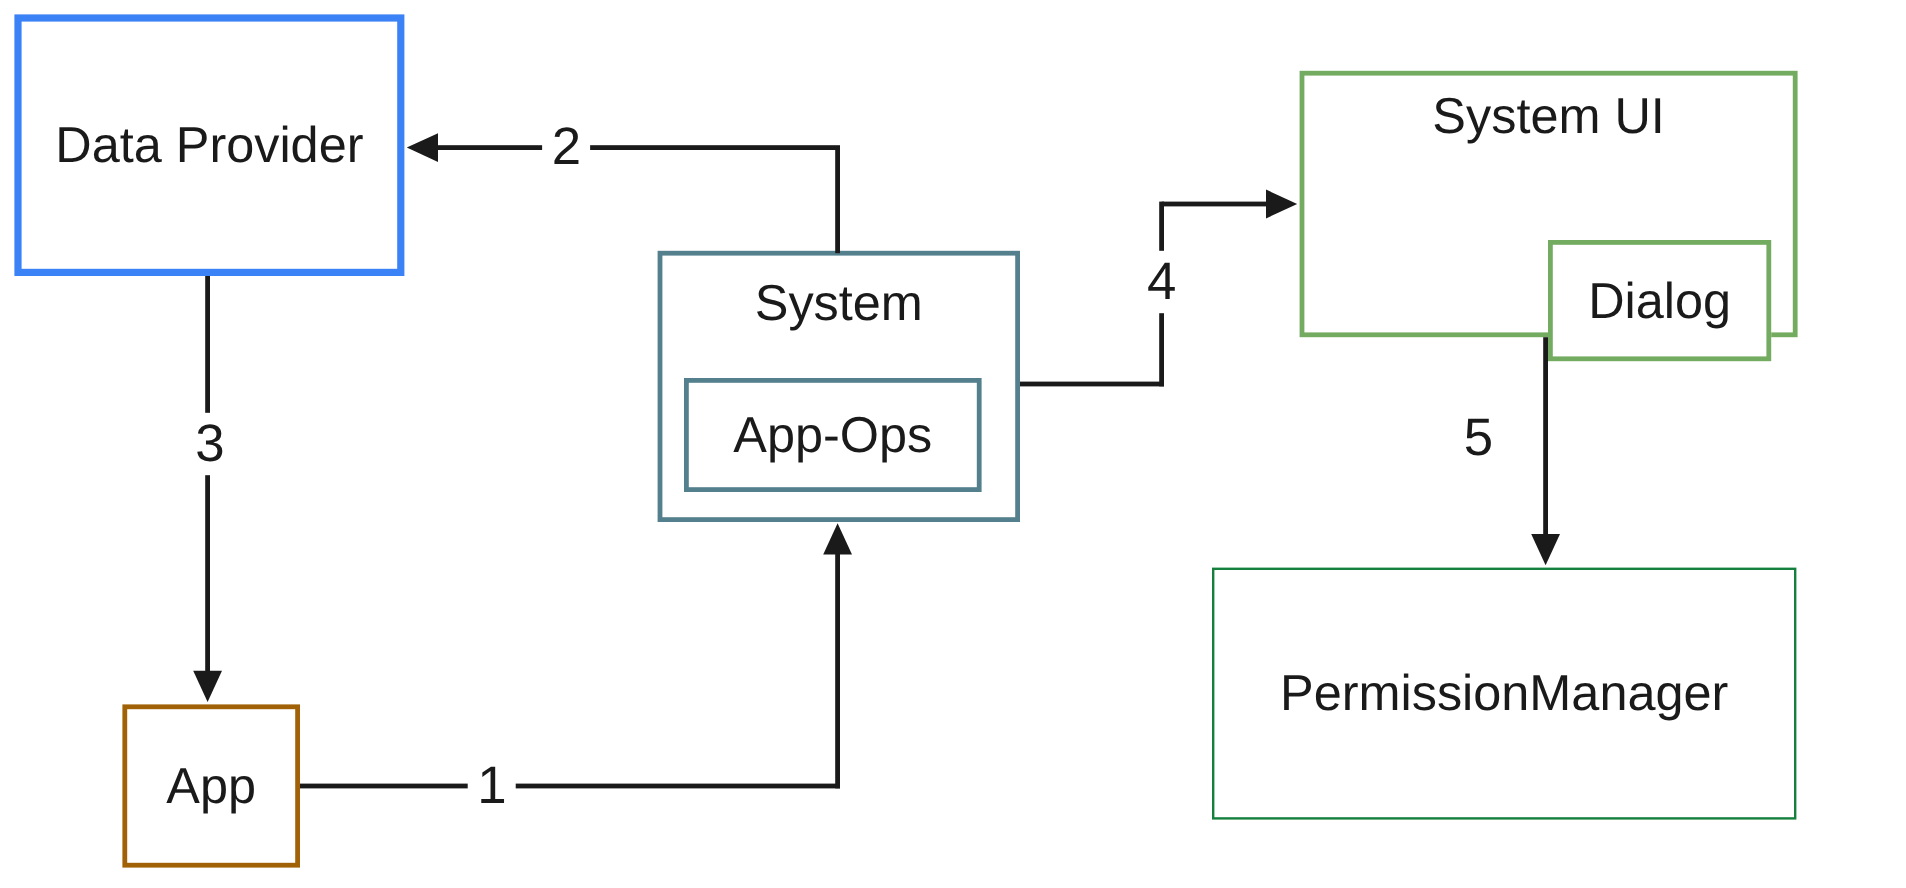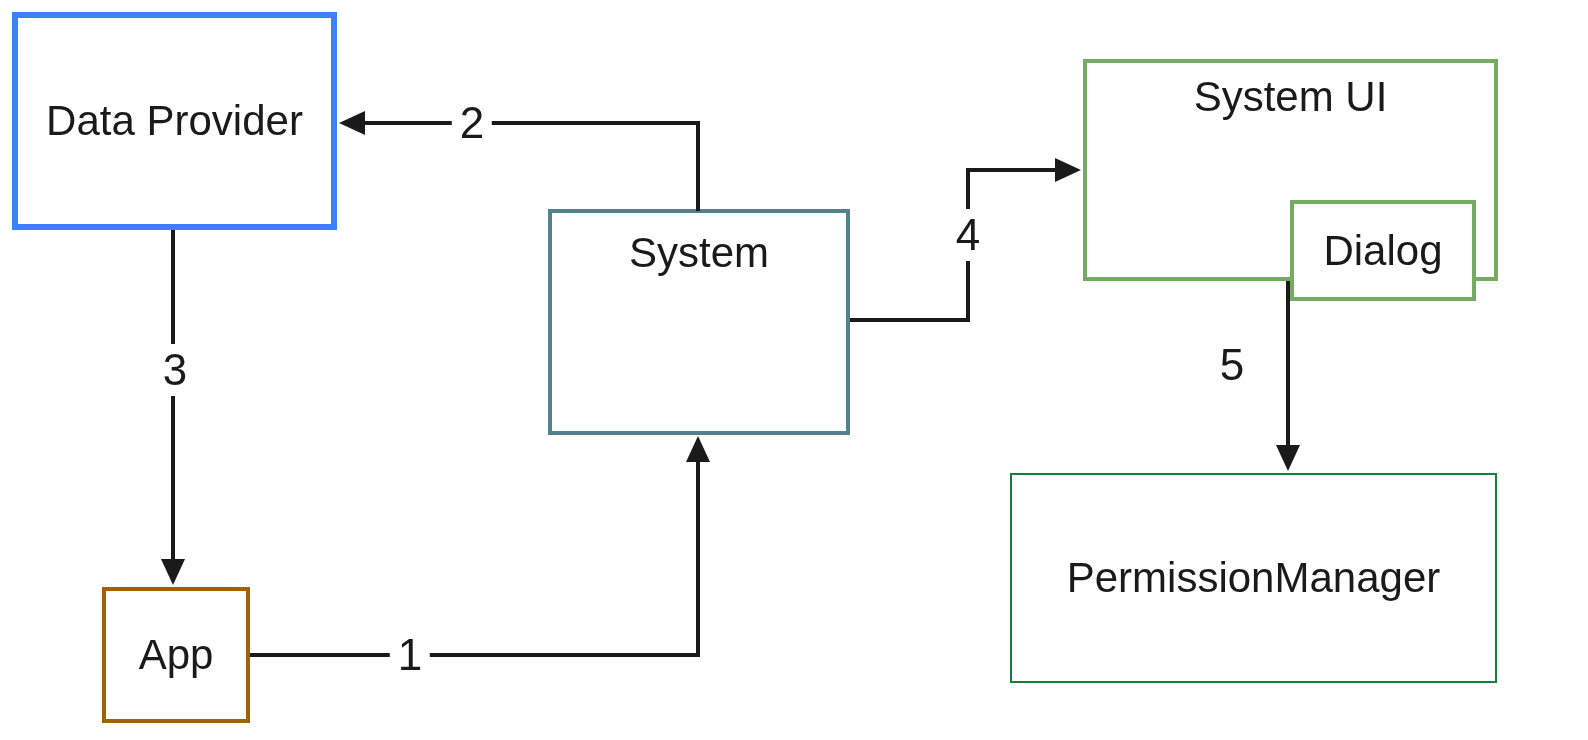--- a/index.html
+++ b/index.html
@@ -96,20 +96,23 @@
 <body>
 
 <div class="diagram">
 
   <div class="node box-black center" style="left:12px; top:12px; width:325px; height:218px;">
     <span>Data Provider</span>
   </div>
 
   <div class="node box-teal" style="left:548px; top:209px; width:302px; height:226px; padding-top:16px;">
     <div class="node-title">System</div>
+    <div class="inner-node box-teal" style="left:18px; top:102px; width:248px; height:95px;">
+      <span>App-Ops</span>
+    </div>
   </div>
 
   <div class="node box-green" style="left:1083px; top:59px; width:415px; height:222px; padding-top:10px;">
     <div class="node-title">System UI</div>
     <div class="inner-node box-green" style="left:203px; top:89px; width:186px; height:101px;margin-top:48px;">
       <span>Dialog</span>
     </div>
   </div>
 
   <div class="node box-indigo center" style="left:1010px; top:473px; width:487px; height:210px;">

